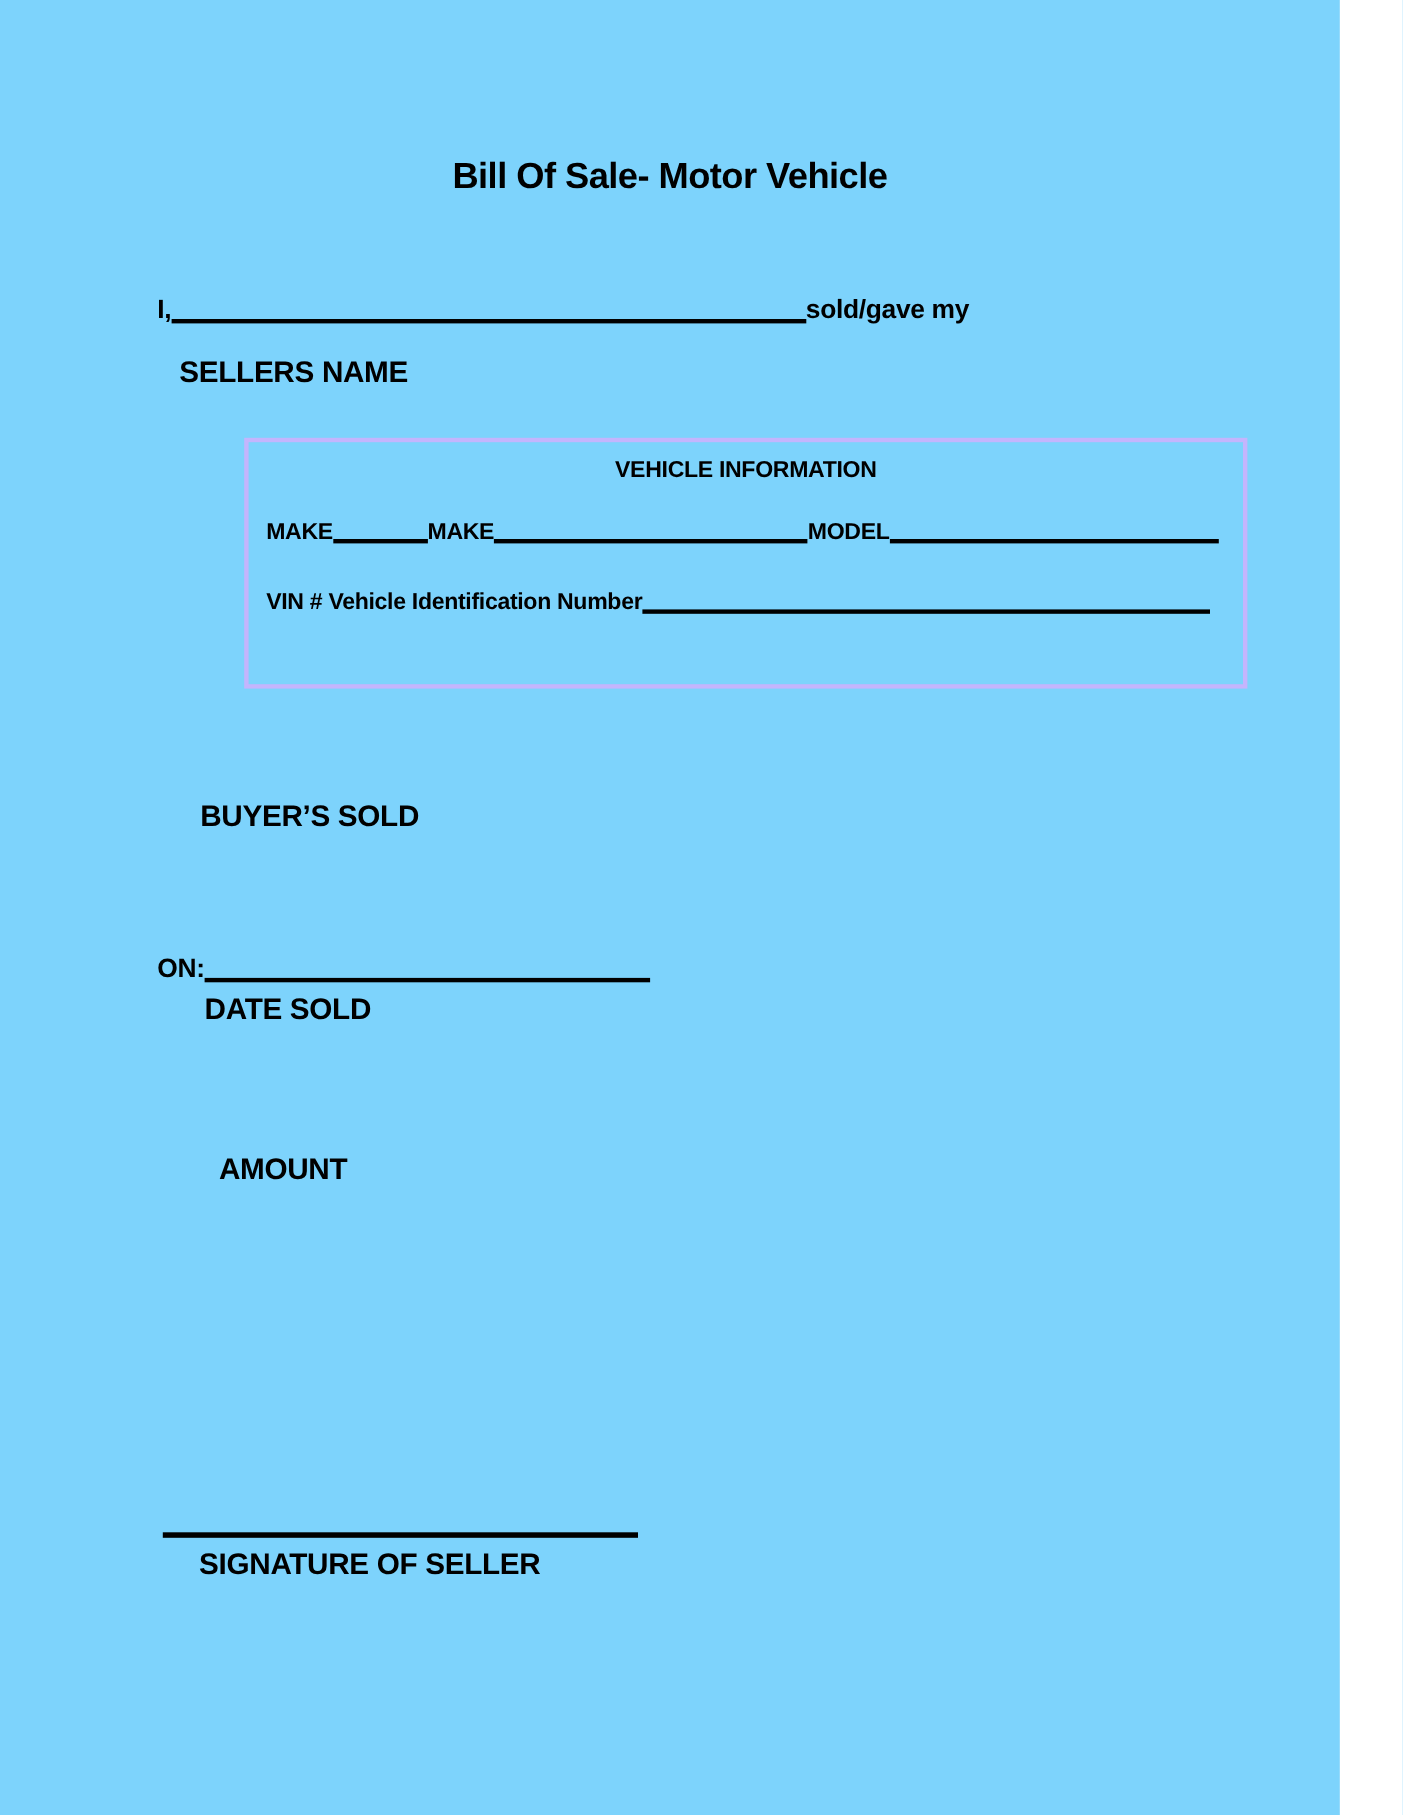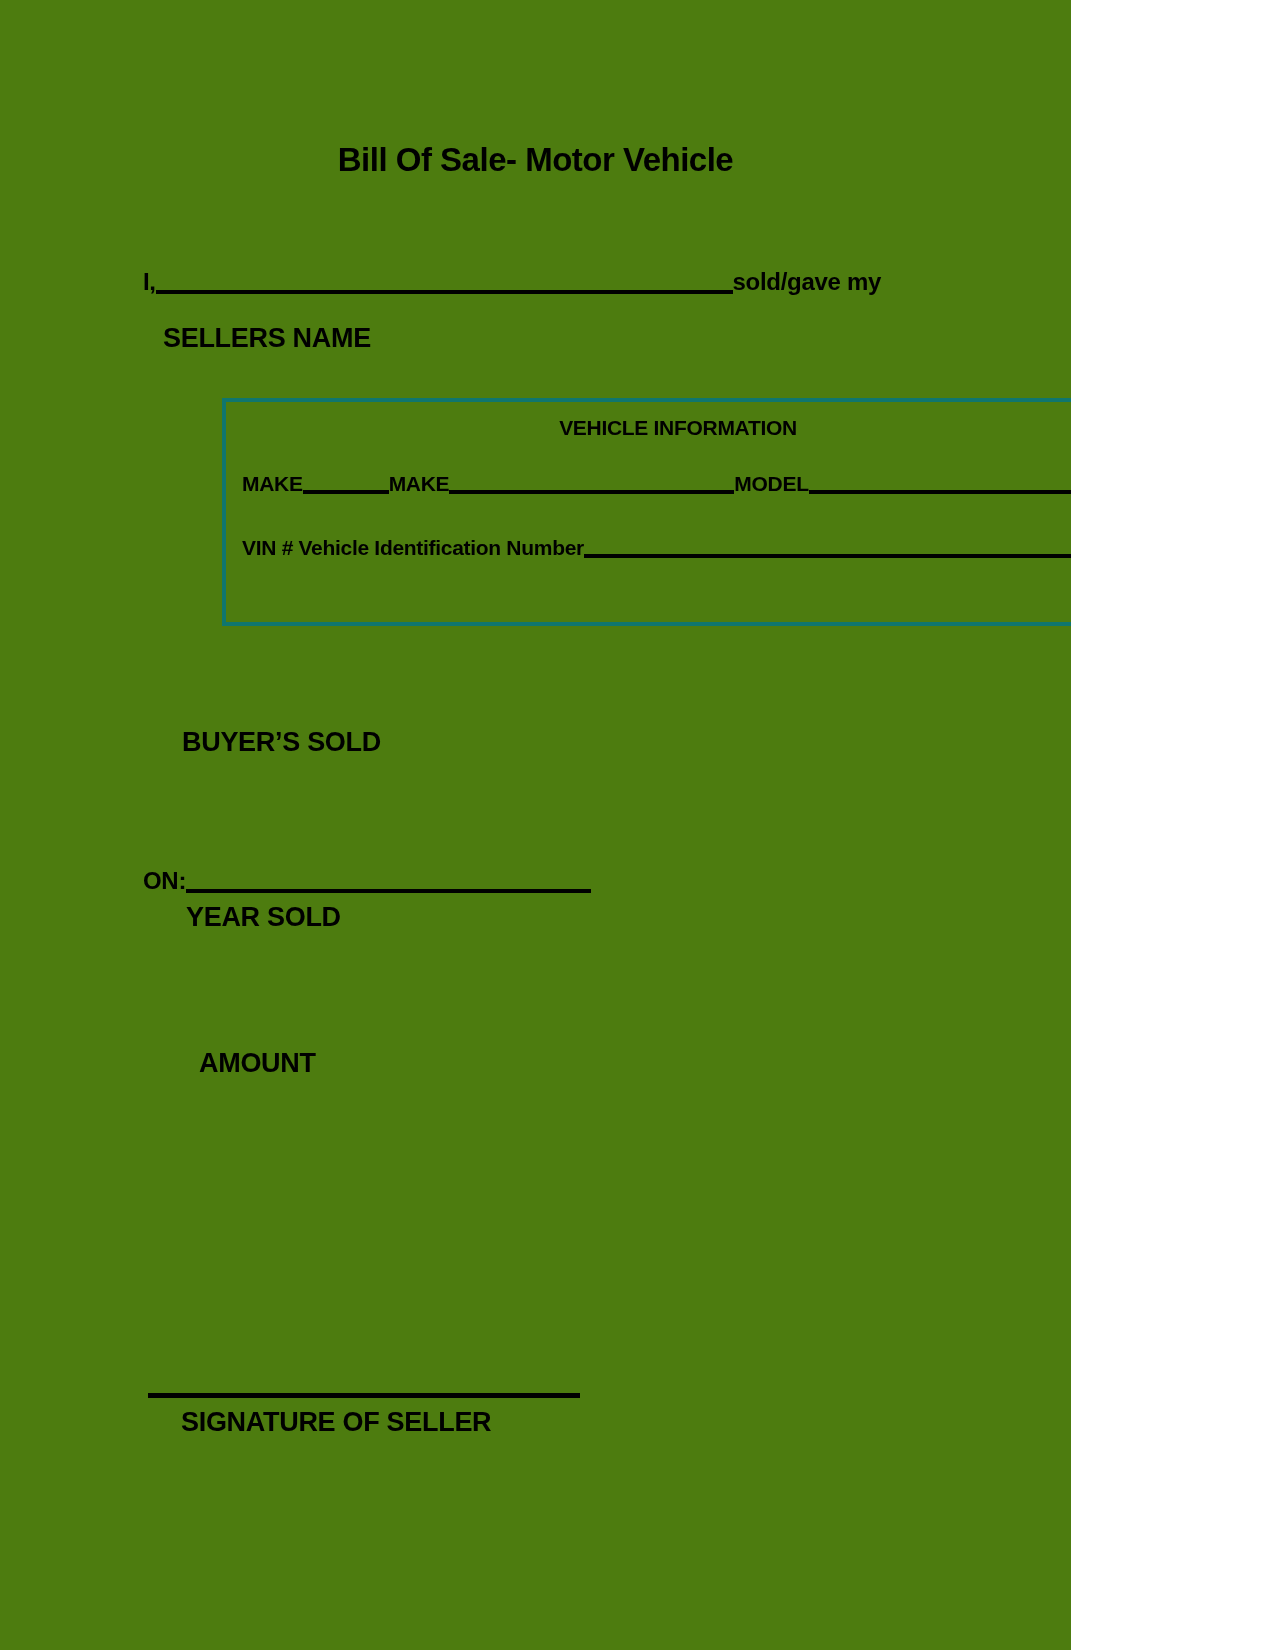--- a/index.html
+++ b/index.html
@@ -1,21 +1,21 @@
 <!DOCTYPE html>
 <html><head>
 <meta charset="utf-8">
 <style>
   * { margin: 0; padding: 0; box-sizing: border-box; }
   html, body { background: #ffffff; }
   .page {
     position: relative;
-    width: 1071px;
+    width: 1218px;
     height: 1650px;
-    background: #4d7c0f;
+    background: #7dd3fc;
     color: #000000;
     font-family: "Liberation Sans", sans-serif;
     font-weight: 700;
     overflow: hidden;
     letter-spacing: -0.3px;
   }
   .title {
     position: absolute;
     top: 141px;
     left: 0;
@@ -40,21 +40,21 @@
   .caption {
     position: absolute;
     font-size: 27px;
   }
   .vbox {
     position: absolute;
     top: 398px;
     left: 222px;
     width: 912px;
     height: 228px;
-    border: 4px solid #0f766e;
+    border: 4px solid #c4b5fd;
   }
   .vbox-heading {
     margin-top: 14px;
     text-align: center;
     font-size: 21px;
   }
   .vbox .row { font-size: 21px; }
   .vrow1 { top: 70px; left: 16px; right: 22px; }
   .vrow2 { top: 134px; left: 16px; right: 30px; }
   .blank-year  { flex: 0 0 86px; }
@@ -108,21 +108,21 @@
       <span class="blank"></span>
     </div>
   </div>
 
   <div class="caption" style="top:727px; left:182px;">BUYER’S SOLD</div>
 
   <div class="row" style="top:867px; left:143px; width:448px;">
     <span>ON:</span>
     <span class="blank"></span>
   </div>
-  <div class="caption" style="top:902px; left:186px;">YEAR SOLD</div>
+  <div class="caption" style="top:902px; left:186px;">DATE SOLD</div>
 
   <div class="caption" style="top:1048px; left:199px;">AMOUNT</div>
 
 
   <div class="sig-line"></div>
   <div class="caption" style="top:1407px; left:143px;margin-left:38px;">SIGNATURE OF SELLER</div>
 
 </div>
 
 </body></html>

